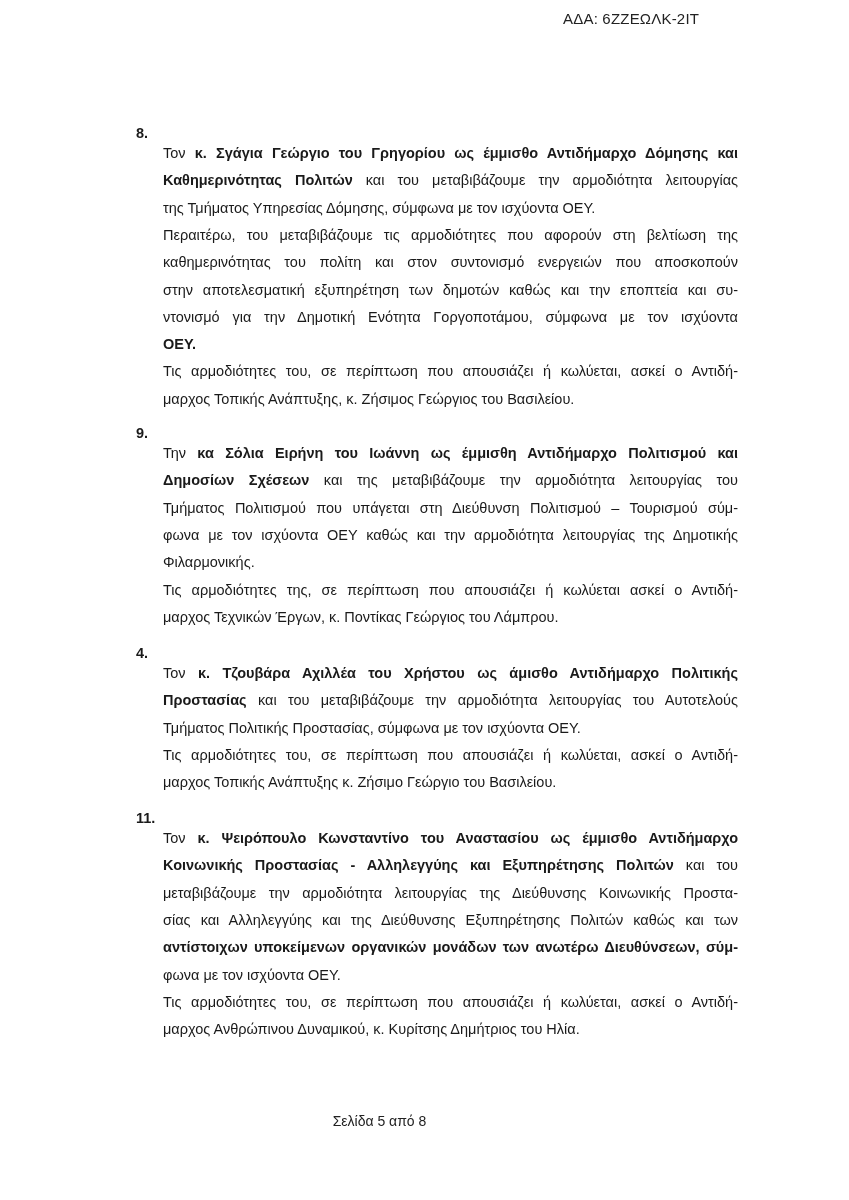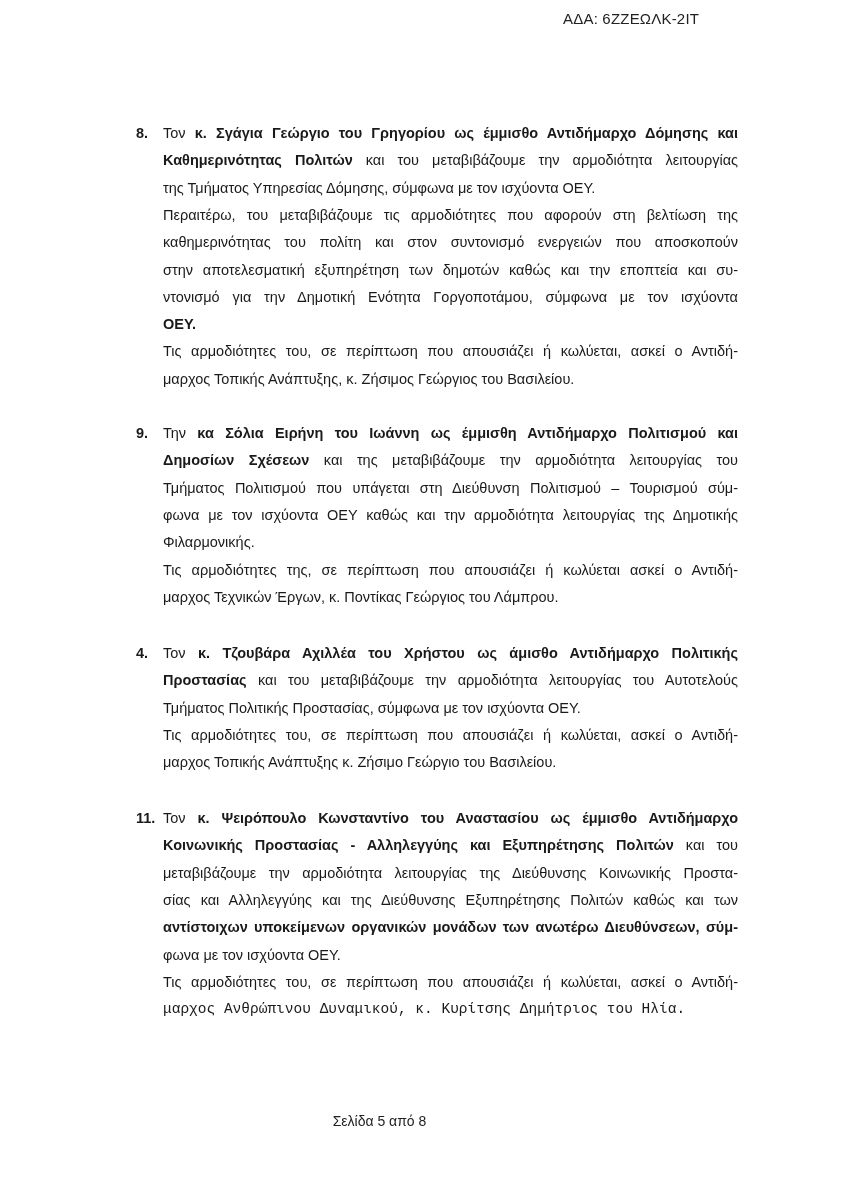--- a/index.html
+++ b/index.html
@@ -6,21 +6,21 @@
   body { width:849px; height:1200px; position:relative; overflow:hidden;
          font-family:"Liberation Sans", sans-serif; color:#1a1a1a; }
   .ada { position:absolute; left:563px; top:10px; font-size:15px; color:#222; letter-spacing:0.2px; }
   .item { position:absolute; left:0; width:849px; }
   .num { position:absolute; left:136px; font-weight:bold; font-size:14.5px; }
   .line { position:absolute; left:163px; width:575px; font-size:14.5px; height:27px; line-height:27px;
           text-align:justify; text-align-last:justify; white-space:nowrap; overflow:visible; }
   .line span { white-space:normal; }
   b { font-weight:bold; }
   .footer { position:absolute; left:0; width:759px; top:1113px; text-align:center; font-size:14px; color:#222; }
-  .jl { display:block; width:100%; text-align:justify; text-align-last:justify; white-space:normal; }
+  .jl { display:block; width:100%; text-align:justify; text-align-last:justify; white-space:normal;margin-top:20px; }
   .jl.last { text-align-last:left; }
 </style>
 </head>
 <body>
 
 <div class="ada">ΑΔΑ: 6ΖΖΕΩΛΚ-2ΙΤ</div>
 
 <div id="items">
     <div class="item" style="top: 120px;">
       <div class="num" style="top: 0px; line-height: 27px;">8.</div>
@@ -113,19 +113,19 @@
       </div>
       <div class="line" style="top: 109.2px; font-weight: bold;">
         <span class="jl"><span>αντίστοιχων υποκείμενων οργανικών μονάδων των ανωτέρω Διευθύνσεων, σύμ-</span></span>
       </div>
       <div class="line" style="top: 136.5px;">
         <span class="jl last"><span>φωνα με τον ισχύοντα ΟΕΥ.</span></span>
       </div>
       <div class="line" style="top: 163.8px;">
         <span class="jl"><span>Τις αρμοδιότητες του, σε περίπτωση που απουσιάζει ή κωλύεται, ασκεί ο Αντιδή-</span></span>
       </div>
-      <div class="line" style="top: 191.1px; font-family: Liberation Mono, monospace;">
+      <div class="line" style="top: 191.1px;">
         <span class="jl last"><span>μαρχος Ανθρώπινου Δυναμικού, κ. Κυρίτσης Δημήτριος του Ηλία.</span></span>
       </div>
     </div>
   </div>
 
 <div class="footer">Σελίδα 5 από 8</div>
 
 </body></html>

